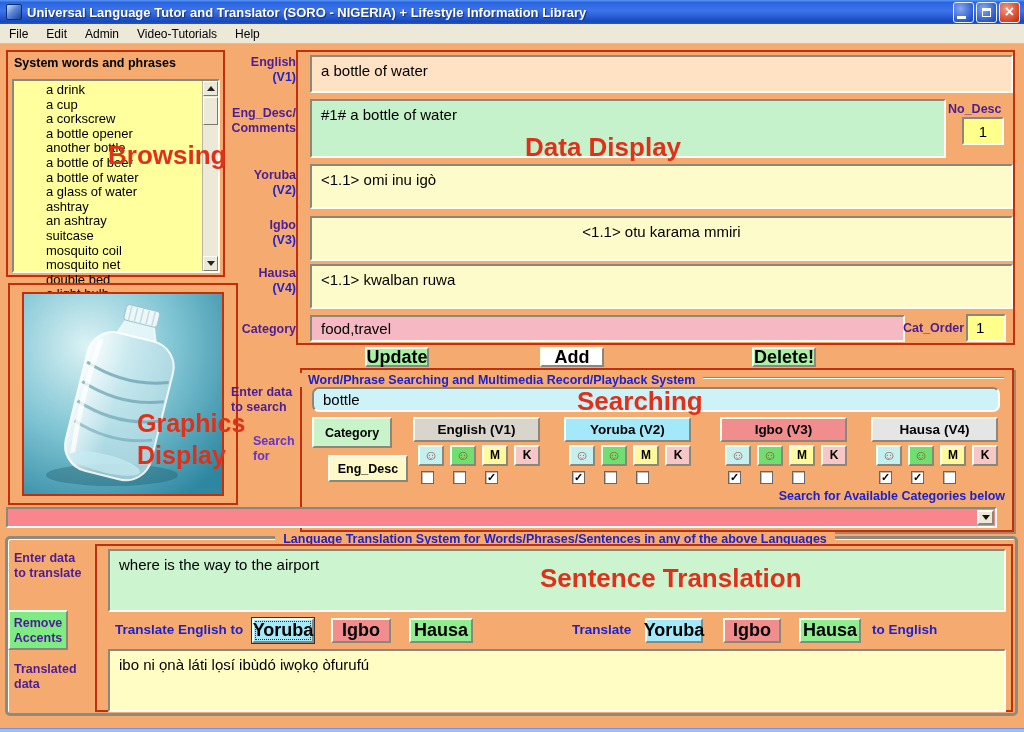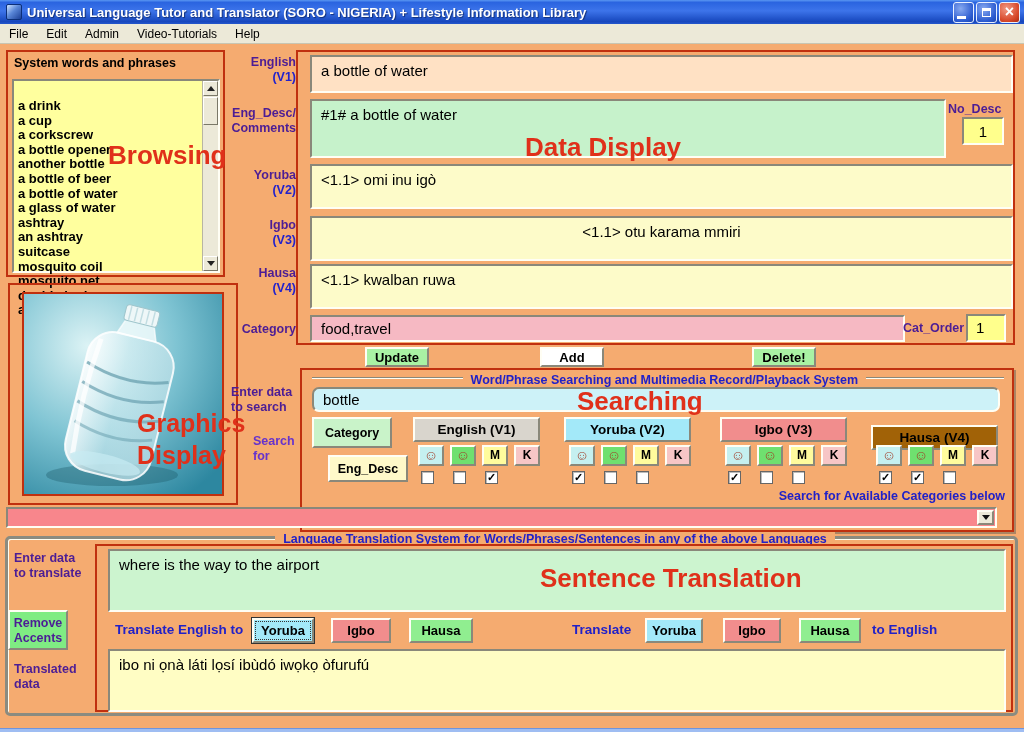--- a/index.html
+++ b/index.html
@@ -36,25 +36,25 @@
   
   .redbox { border:2px solid #c0300f; }
   .sk { border:2px solid; border-color:#8a887a #fffef4 #fffef4 #8a887a; }
   .rs { border:2px solid; border-color:#fffef4 #8a887a #8a887a #fffef4; }
   .field { font-size:15px; color:#000; padding:5px 9px; overflow:hidden; white-space:nowrap; }
   .dr { color:#4c1d95; font-weight:bold; font-size:12.5px; line-height:15px; }
   .bl { color:#2222cc; font-weight:bold; font-size:12.5px; line-height:15px; }
   .nav { color:#2121c8; font-weight:bold; font-size:12.5px; }
   .pur { color:#6633cc; font-weight:bold; font-size:12.5px; line-height:15px; }
   .ov { color:#e0301a; font-weight:bold; font-size:26px; line-height:26px; white-space:nowrap; }
-  .btn { font-size:13px; font-weight:bold; color:#000; text-align:center; display:flex; align-items:center; justify-content:center; }
+  .btn { font-size:18px; font-weight:bold; color:#000; text-align:center; display:flex; align-items:center; justify-content:center; }
   .tr { text-align:right; }
 
   
-  .list { list-style:none; font-size:13px; font-weight:bold; color:#000; padding:18px 0 0 4px; line-height:14.6px; }
+  .list { list-style:none; font-size:13px; font-weight:normal; color:#000; padding:2px 0 0 4px; line-height:14.6px;margin-left:28px; }
   .sbar { position:absolute; right:0; top:0; bottom:0; width:16px; background:#ece9d8; border-left:1px solid #b8b5a2; }
   .sarr { position:absolute; left:0; width:15px; height:15px; background:#ece9d8;
     border:1px solid; border-color:#fff #7a7868 #7a7868 #fff; display:flex; align-items:center; justify-content:center; }
   .tri-up { width:0; height:0; border-left:4px solid transparent; border-right:4px solid transparent; border-bottom:5px solid #222; }
   .tri-dn { width:0; height:0; border-left:4px solid transparent; border-right:4px solid transparent; border-top:5px solid #222; }
   .sthumb { position:absolute; left:0; top:16px; width:15px; height:28px; background:#ece9d8;
     border:1px solid; border-color:#fff #7a7868 #7a7868 #fff; }
 
   
   .gline { height:2px; border-top:1px solid #8a887a; border-bottom:1px solid #fffef4; }
@@ -196,21 +196,21 @@
   <div class="abs sk field" style="left:310px;top:271px;width:595px;height:27px;background:#f6b9c3;padding:3px 9px;">food,travel</div>
   <div class="abs dr" style="left:903px;top:277px;">Cat_Order</div>
   <div class="abs sk field" style="left:966px;top:270px;width:40px;height:28px;background:#ffff8c;padding:3px 8px;">1</div>
 
   <div class="abs rs btn" style="left:365px;top:303px;width:64px;height:20px;background:#a9f2a4;">Update</div>
   <div class="abs rs btn" style="left:540px;top:303px;width:64px;height:20px;background:#ffffff;">Add</div>
   <div class="abs rs btn" style="left:752px;top:303px;width:64px;height:20px;background:#a9f2a4;">Delete!</div>
 
   <div class="abs redbox" style="left:300px;top:324px;width:714px;height:164px;box-shadow:2px 2px 0 rgba(110,100,90,0.55);"></div>
   <div class="abs gline" style="left:312px;top:333px;width:692px;"></div>
-  <div class="abs" style="left:300px;top:326px;width:566px;text-align:right;">
+  <div class="abs" style="left:300px;top:326px;width:566px;text-align:left;">
     <span class="legend nav">Word/Phrase Searching and Multimedia Record/Playback System</span>
   </div>
 
   <div class="abs" style="left:231px;top:341px;">
     <div class="dr">Enter data</div>
     <div class="dr">to search</div>
   </div>
   <div class="abs sk field" style="left:312px;top:343px;width:688px;height:25px;background:#cdf2f8;padding:2px 9px;border-radius:7px;">bottle</div>
   <div class="abs ov" style="left:577px;top:344px;">Searching</div>
 
@@ -248,21 +248,21 @@
     <div class="abs rs mini smile" style="left:5px;top:28px;background:#c5f0f0;">☺</div>
     <div class="abs rs mini smile" style="left:37px;top:28px;background:#6fe06f;">☺</div>
     <div class="abs rs mini" style="left:69px;top:28px;background:#fffb9d;">M</div>
     <div class="abs rs mini" style="left:101px;top:28px;background:#f7c6c6;">K</div>
     <span class="cb" style="left:8px;top:54px;">✓</span>
     <span class="cb" style="left:40px;top:54px;"></span>
     <span class="cb" style="left:72px;top:54px;"></span>
   </div>
 
   <div class="abs" style="left:871px;top:373px;width:127px;height:70px;">
-    <div class="abs rs btn" style="left:0;top:0;width:127px;height:25px;background:#a16207;font-size:13.5px;margin-top:8px;">Hausa (V4)</div>
+    <div class="abs rs btn" style="left:0;top:0;width:127px;height:25px;background:#e5e5e5;font-size:13.5px;">Hausa (V4)</div>
     <div class="abs rs mini smile" style="left:5px;top:28px;background:#c5f0f0;">☺</div>
     <div class="abs rs mini smile" style="left:37px;top:28px;background:#6fe06f;">☺</div>
     <div class="abs rs mini" style="left:69px;top:28px;background:#fffb9d;">M</div>
     <div class="abs rs mini" style="left:101px;top:28px;background:#f7c6c6;">K</div>
     <span class="cb" style="left:8px;top:54px;">✓</span>
     <span class="cb" style="left:40px;top:54px;">✓</span>
     <span class="cb" style="left:72px;top:54px;"></span>
   </div>
 
   <div class="abs nav tr" style="left:700px;top:445px;width:305px;">Search for Available Categories below</div>

